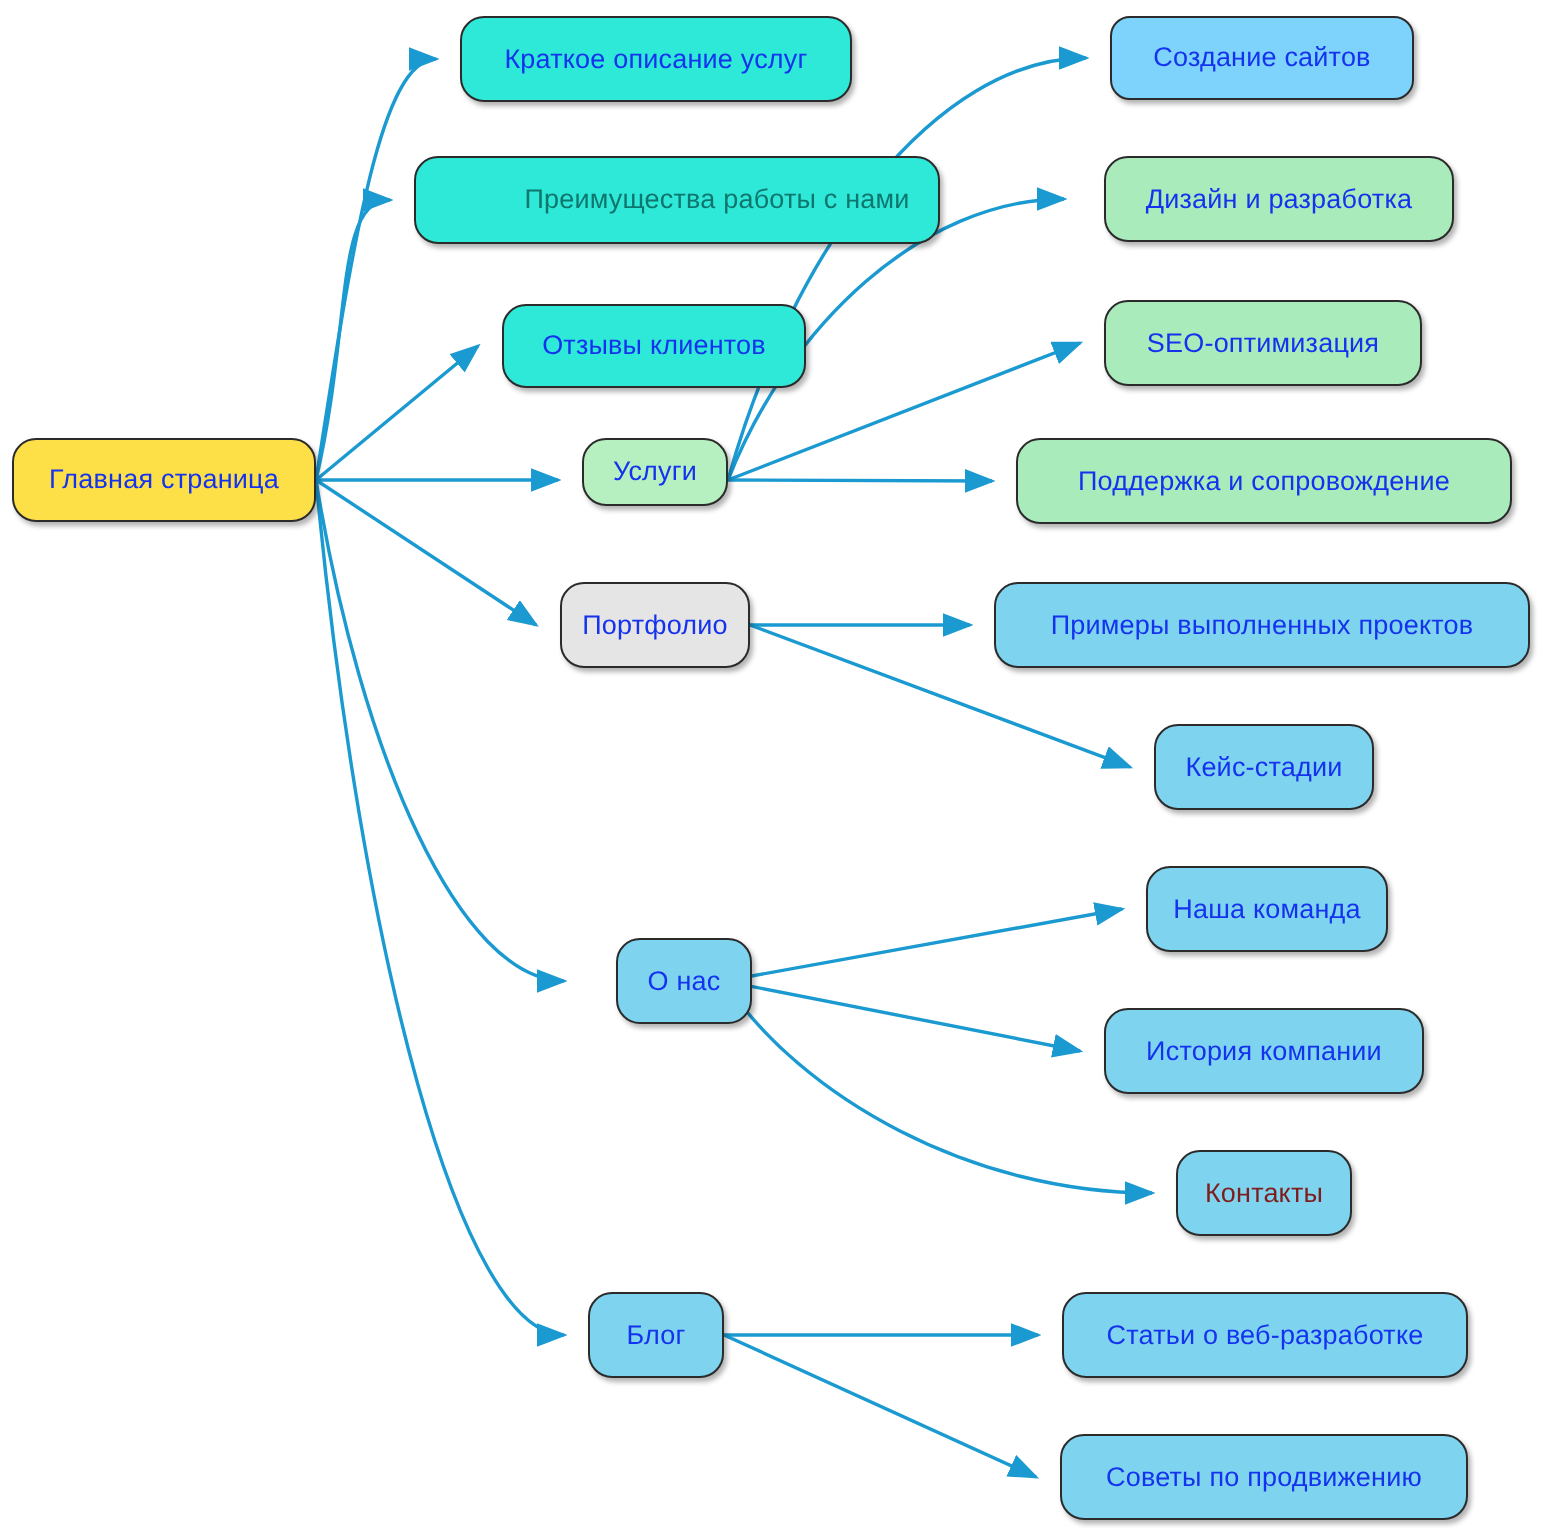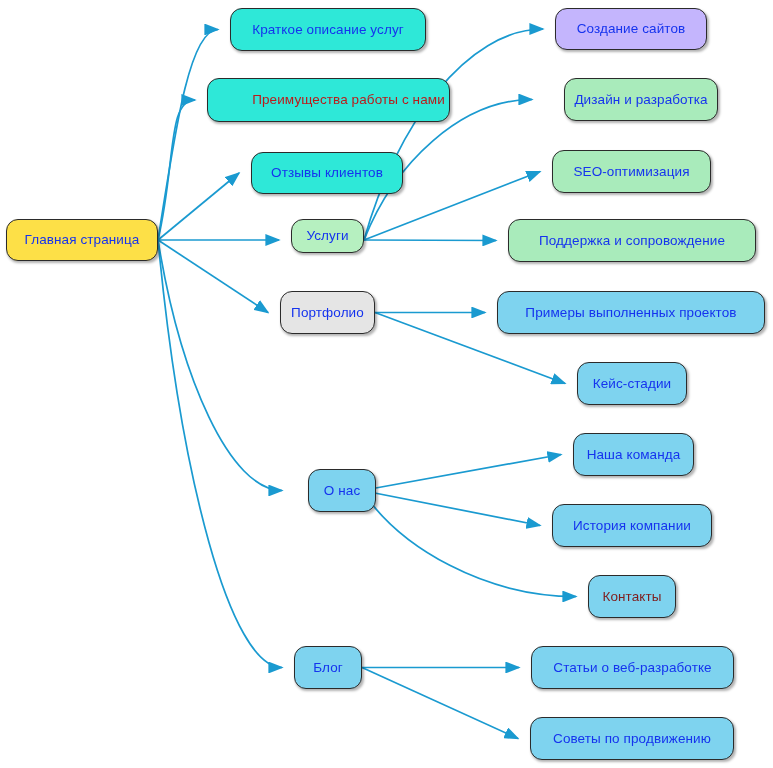--- a/index.html
+++ b/index.html
@@ -79,42 +79,42 @@
       </g>
   </svg>
 
   <div id="node-layer">
       <div class="node" style="left: 6px; top: 219px; width: 152px; height: 42px; background: #fde047; border-color: rgb(43, 43, 43); color: rgb(21, 51, 238);">
         <span class="node-label">Главная страница</span>
       </div>
       <div class="node" style="left: 230px; top: 8px; width: 196px; height: 43px; background: rgb(46, 232, 216); border-color: rgb(43, 43, 43); color: rgb(21, 51, 238);">
         <span class="node-label">Краткое описание услуг</span>
       </div>
-      <div class="node" style="left: 207px; top: 78px; width: 243px; height: 44px; background: rgb(46, 232, 216); border-color: rgb(43, 43, 43); color: #b91c1c; padding-left: 40px;">
+      <div class="node" style="left: 207px; top: 78px; width: 263px; height: 44px; background: rgb(46, 232, 216); border-color: rgb(43, 43, 43); color: #0f766e; padding-left: 40px;">
         <span class="node-label">Преимущества работы с нами</span>
       </div>
       <div class="node" style="left: 251px; top: 152px; width: 152px; height: 42px; background: rgb(46, 232, 216); border-color: rgb(43, 43, 43); color: rgb(21, 51, 238);">
         <span class="node-label">Отзывы клиентов</span>
       </div>
       <div class="node" style="left: 291px; top: 219px; width: 73px; height: 34px; background: rgb(182, 240, 192); border-color: rgb(43, 43, 43); color: rgb(21, 51, 238);">
         <span class="node-label">Услуги</span>
       </div>
       <div class="node" style="left: 280px; top: 291px; width: 95px; height: 43px; background: #e5e5e5; border-color: rgb(43, 43, 43); color: rgb(21, 51, 238);">
         <span class="node-label">Портфолио</span>
       </div>
       <div class="node" style="left: 308px; top: 469px; width: 68px; height: 43px; background: rgb(126, 211, 239); border-color: rgb(43, 43, 43); color: rgb(21, 51, 238);">
         <span class="node-label">О нас</span>
       </div>
       <div class="node" style="left: 294px; top: 646px; width: 68px; height: 43px; background: rgb(126, 211, 239); border-color: rgb(43, 43, 43); color: rgb(21, 51, 238);">
         <span class="node-label">Блог</span>
       </div>
-      <div class="node" style="left: 555px; top: 8px; width: 152px; height: 42px; background: #c4b5fd; border-color: rgb(43, 43, 43); color: rgb(21, 51, 238);">
+      <div class="node" style="left: 555px; top: 8px; width: 152px; height: 42px; background: #7dd3fc; border-color: rgb(43, 43, 43); color: rgb(21, 51, 238); border-radius: 10px;">
         <span class="node-label">Создание сайтов</span>
       </div>
-      <div class="node" style="left: 564px; top: 78px; width: 154px; height: 43px; background: rgb(169, 235, 187); border-color: rgb(43, 43, 43); color: rgb(21, 51, 238);">
+      <div class="node" style="left: 552px; top: 78px; width: 175px; height: 43px; background: rgb(169, 235, 187); border-color: rgb(43, 43, 43); color: rgb(21, 51, 238);">
         <span class="node-label">Дизайн и разработка</span>
       </div>
       <div class="node" style="left: 552px; top: 150px; width: 159px; height: 43px; background: rgb(169, 235, 187); border-color: rgb(43, 43, 43); color: rgb(21, 51, 238);">
         <span class="node-label">SEO-оптимизация</span>
       </div>
       <div class="node" style="left: 508px; top: 219px; width: 248px; height: 43px; background: rgb(169, 235, 187); border-color: rgb(43, 43, 43); color: rgb(21, 51, 238);">
         <span class="node-label">Поддержка и сопровождение</span>
       </div>
       <div class="node" style="left: 497px; top: 291px; width: 268px; height: 43px; background: rgb(126, 211, 239); border-color: rgb(43, 43, 43); color: rgb(21, 51, 238); border-radius: 12px;">
         <span class="node-label">Примеры выполненных проектов</span>

